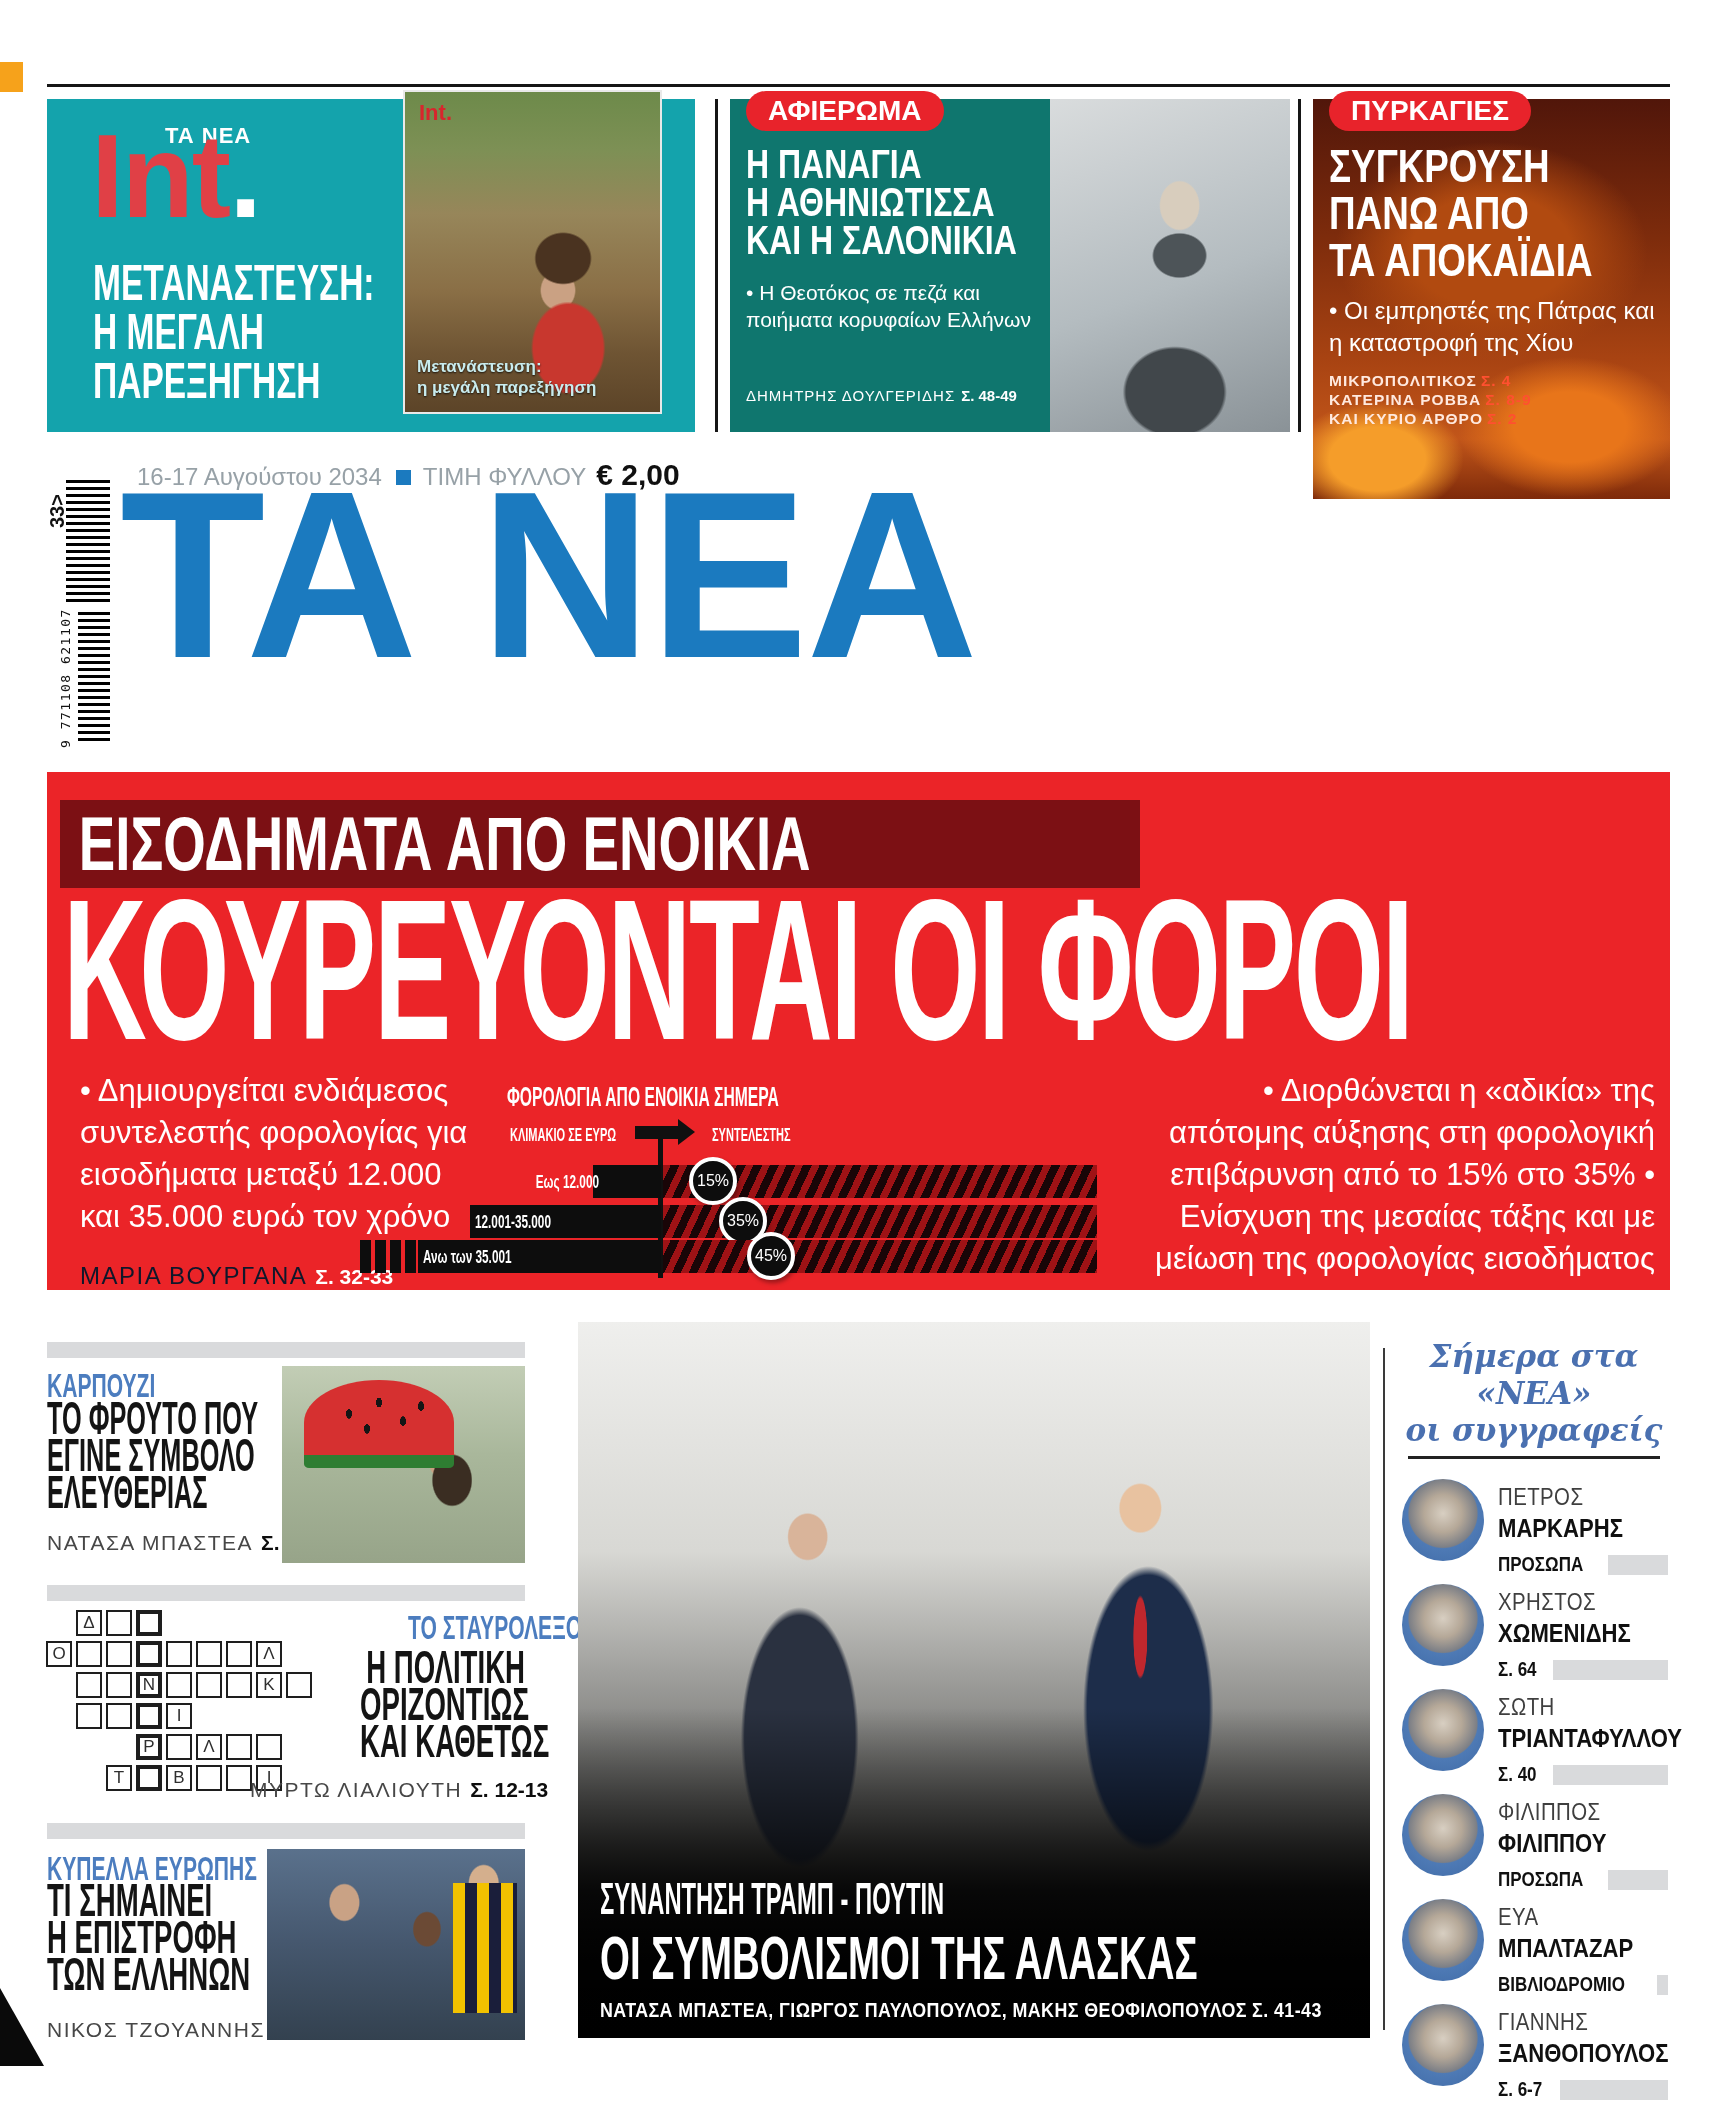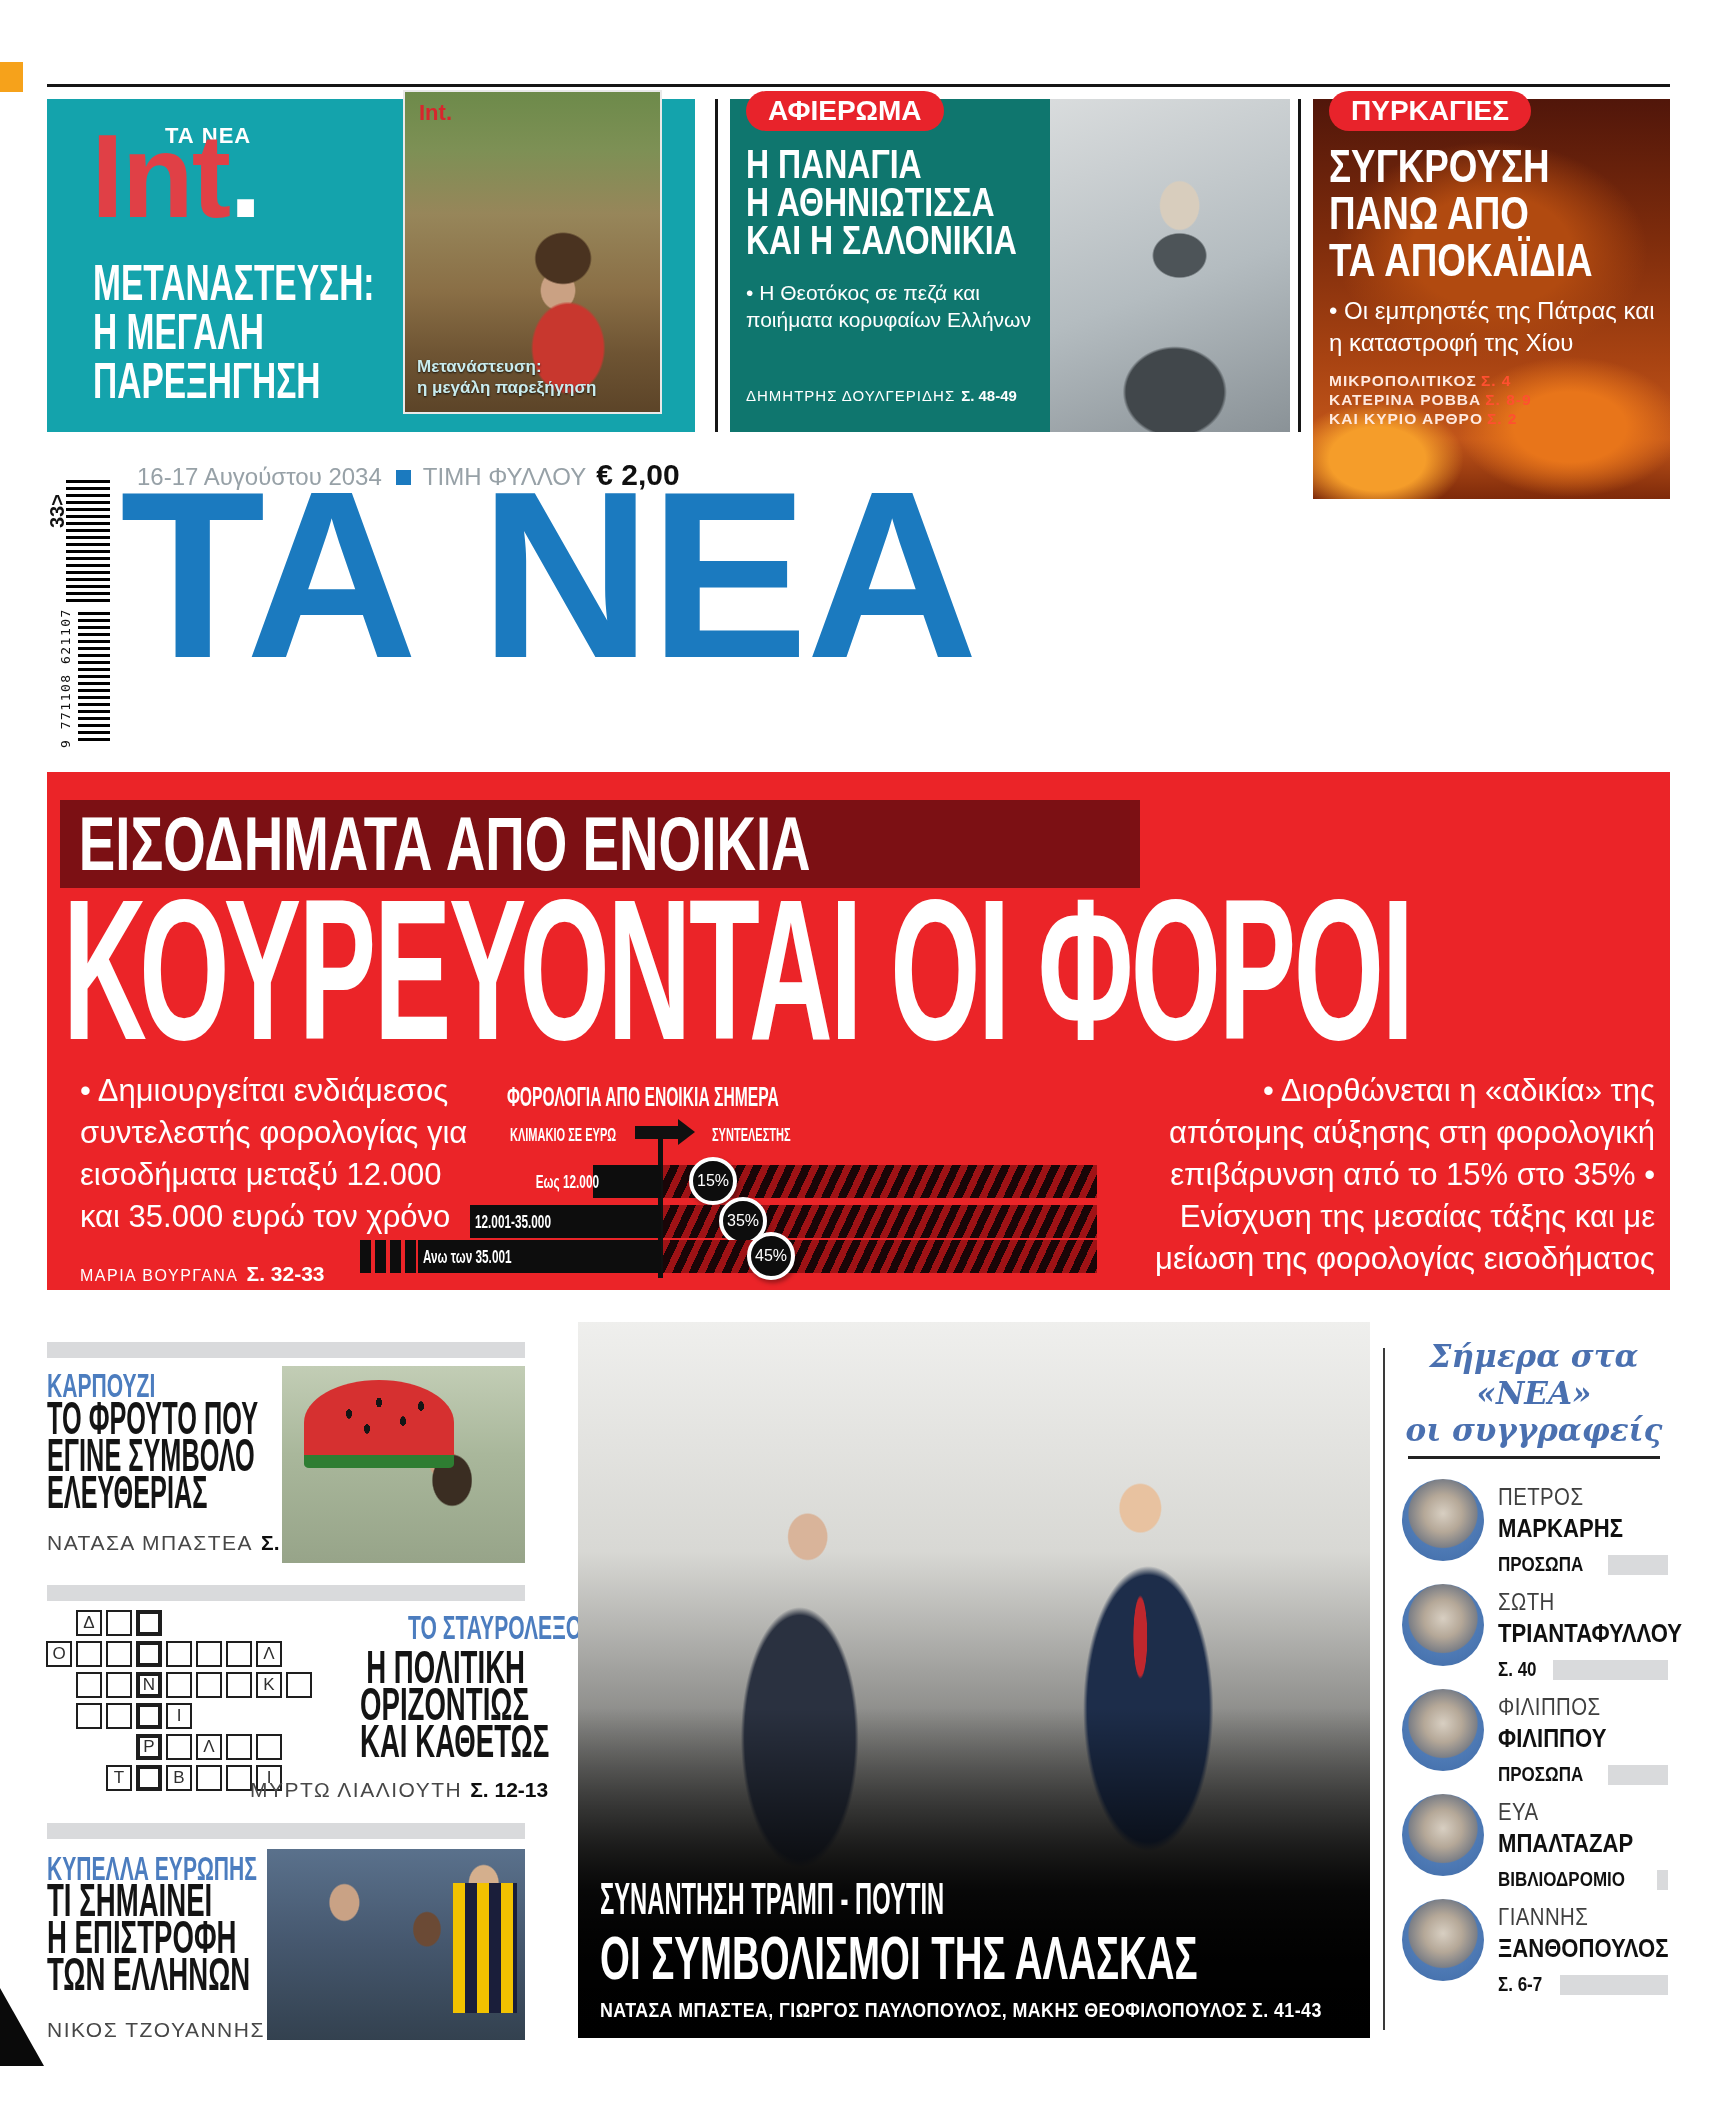--- a/index.html
+++ b/index.html
@@ -91,21 +91,21 @@
   
   .red-block{left:47px;top:772px;width:1623px;height:518px;background:#eb2428;}
   .red-kicker-band{position:absolute;left:13px;top:28px;width:1080px;height:88px;background:#7c1014;}
   .red-kicker-band span{display:inline-block;color:#fff;font-size:76px;line-height:87px;font-weight:700;padding-left:26px;
        transform:scaleX(.72);transform-origin:left top;white-space:nowrap;}
   .main-headline{position:absolute;left:16px;top:118px;margin:0;color:#fff;font-size:200px;line-height:160px;font-weight:900;
        letter-spacing:-4px;transform:scaleX(.58);transform-origin:left top;white-space:nowrap;}
   .red-left{position:absolute;left:33px;top:298px;width:405px;}
   .red-bullet{margin:0;color:#fff;font-size:31px;line-height:42px;}
   .red-left .byline{margin-top:24px;}
-  .red-left .by-name{color:#ffffff;font-size:16px;}
+  .red-left .by-name{color:#0f172a;font-size:24px;}
   .red-left .by-pages{color:#fff;}
   .red-right{position:absolute;left:1103px;top:298px;width:505px;margin:0;color:#fff;font-size:31px;line-height:42px;text-align:right;}
 
   .infographic{position:absolute;left:300px;top:308px;width:760px;height:205px;}
   .ig-title{position:absolute;left:160px;top:2px;color:#fff;font-weight:900;font-size:27px;transform:scaleX(.58);transform-origin:left top;white-space:nowrap;}
   .ig-colhead{position:absolute;top:44px;color:#fff;font-weight:900;font-size:19px;transform:scaleX(.58);transform-origin:left top;white-space:nowrap;}
   .ig-ch-left{left:163px;}
   .ig-ch-right{left:365px;}
   .ig-arrow{position:absolute;left:288px;top:46px;width:44px;height:13px;background:#101010;}
   .ig-arrow::after{content:"";position:absolute;right:-16px;top:-7px;border-left:17px solid #101010;
@@ -416,20 +416,31 @@
             <div class="a-last">ΜΑΡΚΑΡΗΣ</div>
             <div class="a-ref">
               <span class="a-ref-label">ΠΡΟΣΩΠΑ</span>
               <span class="a-ref-bar"></span>
             </div>
           </div>
         </div>
         <div class="author">
           <div class="avatar"></div>
           <div class="a-text">
+            <div class="a-first">ΧΡΗΣΤΟΣ</div>
+            <div class="a-last">ΧΩΜΕΝΙΔΗΣ</div>
+            <div class="a-ref">
+              <span class="a-ref-label">Σ. 64</span>
+              <span class="a-ref-bar"></span>
+            </div>
+          </div>
+        </div>
+        <div class="author">
+          <div class="avatar"></div>
+          <div class="a-text">
             <div class="a-first">ΣΩΤΗ</div>
             <div class="a-last">ΤΡΙΑΝΤΑΦΥΛΛΟΥ</div>
             <div class="a-ref">
               <span class="a-ref-label">Σ. 40</span>
               <span class="a-ref-bar"></span>
             </div>
           </div>
         </div>
         <div class="author">
           <div class="avatar"></div>

